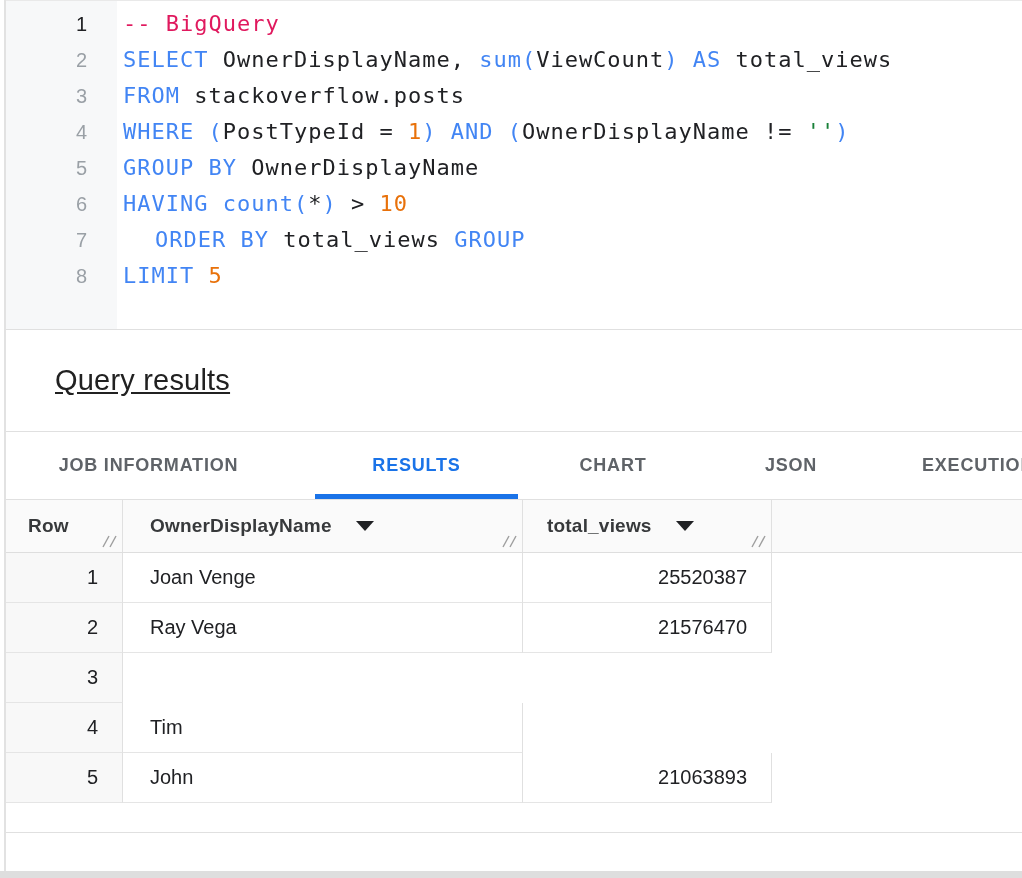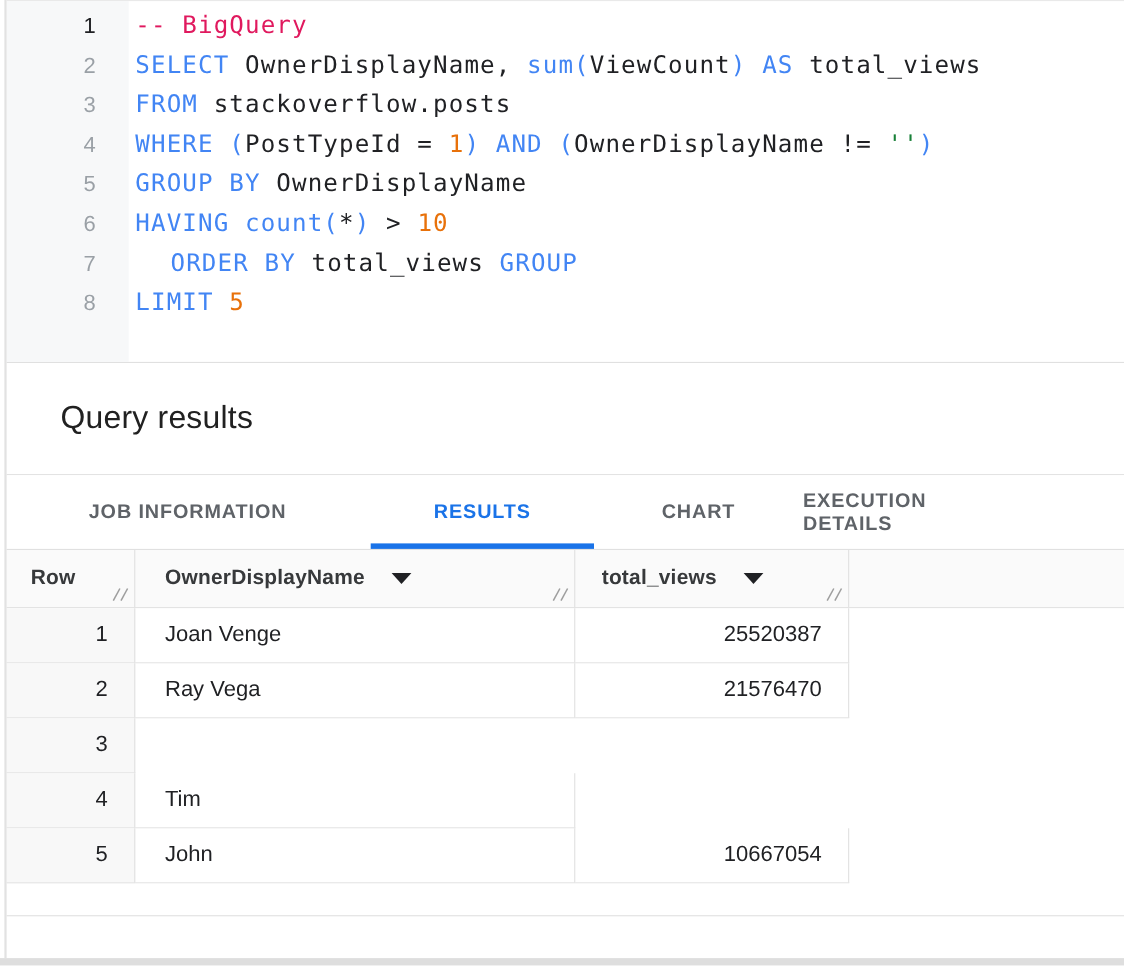--- a/index.html
+++ b/index.html
@@ -28,26 +28,26 @@
     padding-left:6px; white-space:pre;
     font-family:"DejaVu Sans Mono", monospace; font-size:22px; letter-spacing:1px;
   }
 
   
   #title-band {
     position:absolute; top:330px; left:6px; right:0; height:102px;
     border-bottom:1px solid #e0e0e0; display:flex; align-items:center; padding-left:49px;
     background:#fff;
   }
-  #title-band .title { font-size:29px; color:#212121; letter-spacing:0.2px; }
+  #title-band .title { font-size:29px; color:#212121; letter-spacing:0.2px;text-decoration:underline; }
 
   
   #tabs-row {
     position:absolute; top:432px; left:6px; right:0; height:68px;
-    border-bottom:1px solid #e0e0e0; display:flex; padding-left:22px; background:#fff;
+    border-bottom:1px solid #e0e0e0; display:flex; background:#fff;
   }
   .tab {
     position:relative; display:flex; align-items:center; justify-content:center;
     font-size:18px; font-weight:bold; letter-spacing:0.8px; color:#5f6368; cursor:pointer;
     flex:0 0 auto;
   }
   .tab + .tab { margin-left:24px; }
   .tab:nth-child(1){ width:285px; }
   .tab:nth-child(2){ width:203px;justify-content:center; }
   .tab:nth-child(3){ width:142px; }
@@ -141,20 +141,23 @@
 
   <div id="tabs-row">
       <div class="tab">
         <span>JOB INFORMATION</span>
       </div>
       <div class="tab active">
         <span>RESULTS</span>
       </div>
       <div class="tab">
         <span>CHART</span>
+      </div>
+      <div class="tab">
+        <span>JSON</span>
       </div>
       <div class="tab">
         <span>EXECUTION DETAILS</span>
       </div>
     </div>
 
   <div id="results-table">
     <div id="table-header" class="grid-row">
       <div class="hcell c1 bordered">
         <span>Row</span>
@@ -206,21 +209,21 @@
           <div class="bcell"></div>
         </div>
         <div class="grid-row body-row">
           <div class="bcell rownum edge vline">4</div>
           <div class="bcell owner edge vline">Tim</div>
           <div class="bcell"></div>
         </div>
         <div class="grid-row body-row">
           <div class="bcell rownum edge vline">5</div>
           <div class="bcell owner edge vline">John</div>
-          <div class="bcell views edge vline">10667054</div>
+          <div class="bcell views edge vline">21063893</div>
           <div class="bcell"></div>
         </div>
       </div>
 
     <div id="table-tail"></div>
   </div>
 
   <div id="h-scrollbar"></div>
 
 </div>

